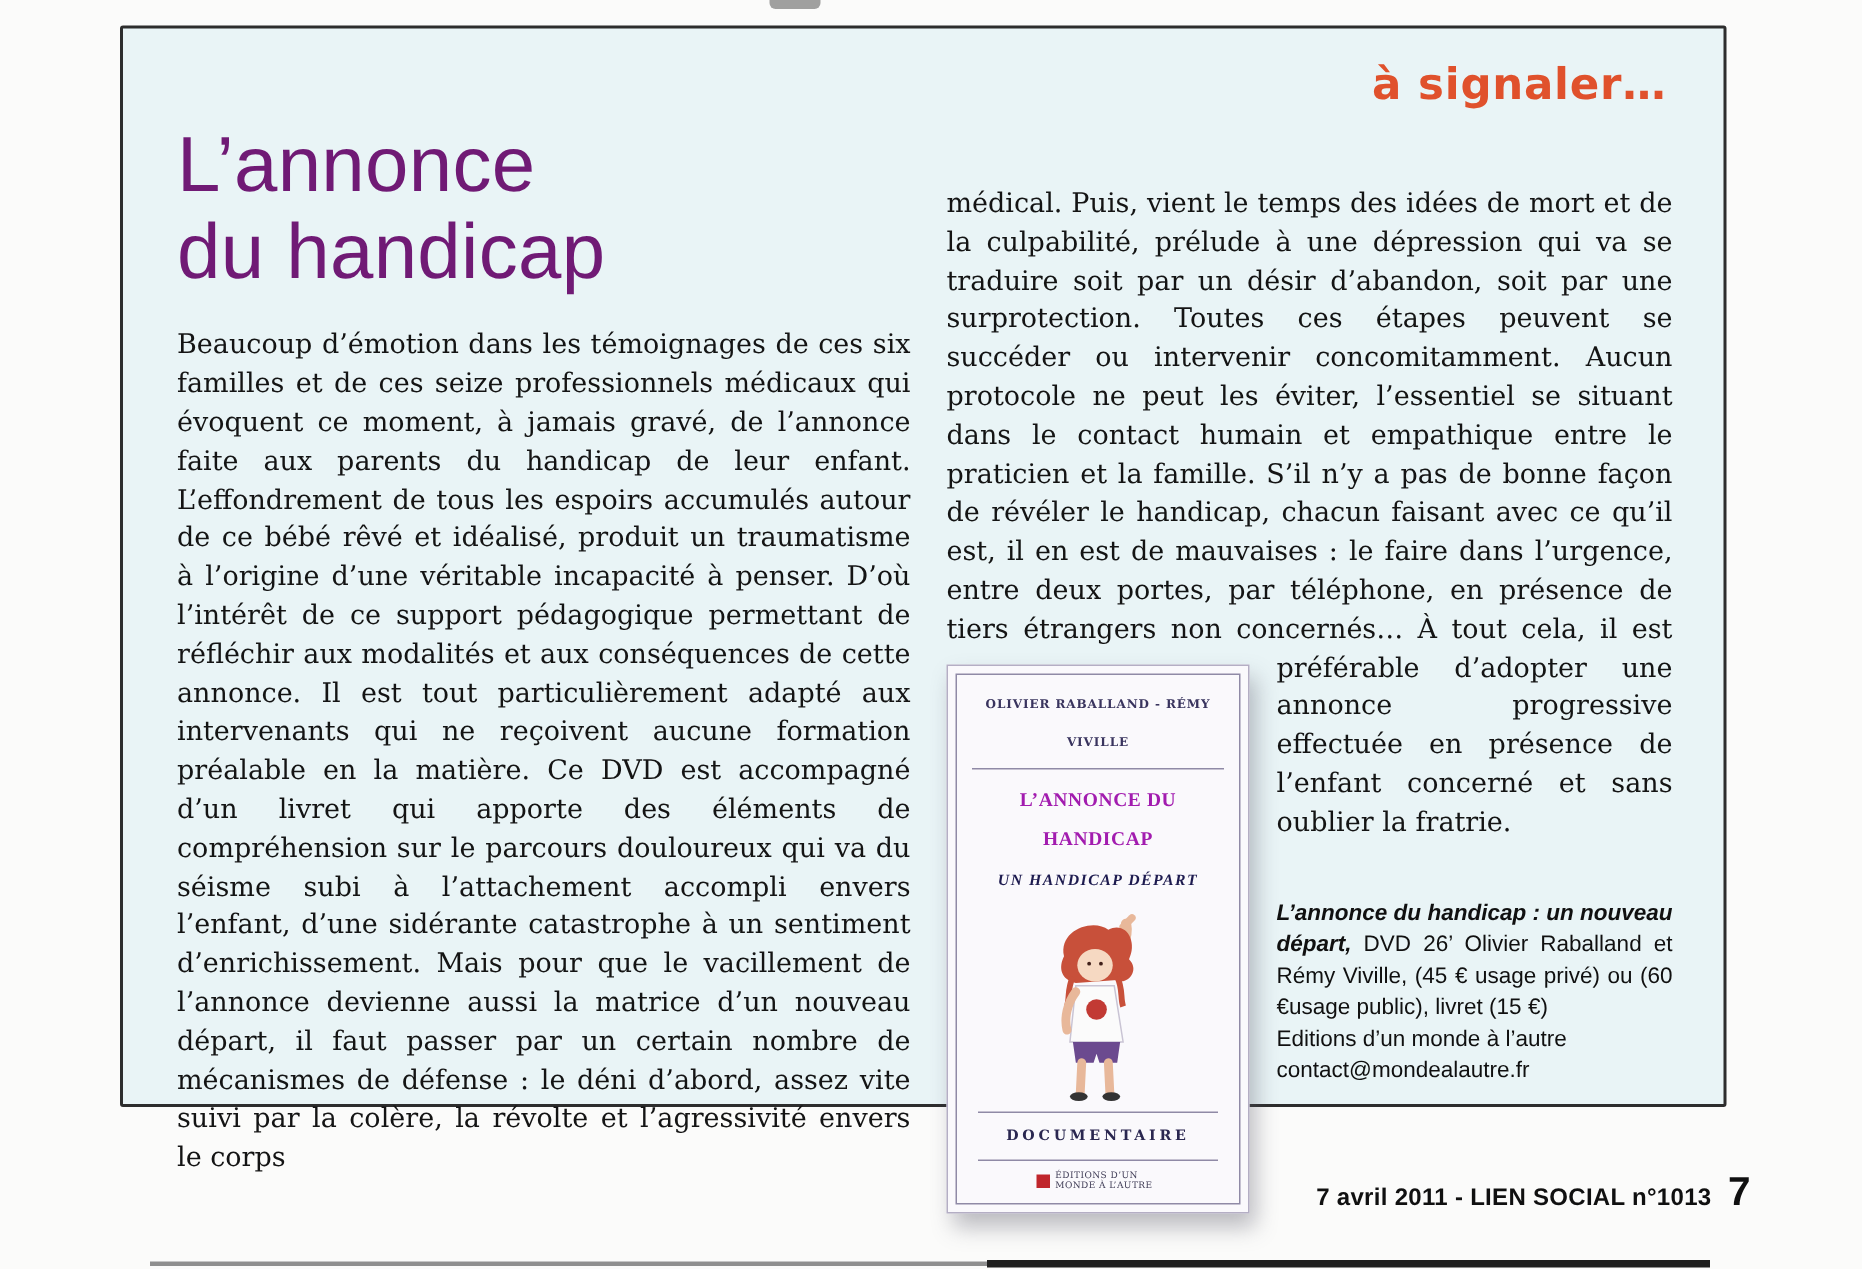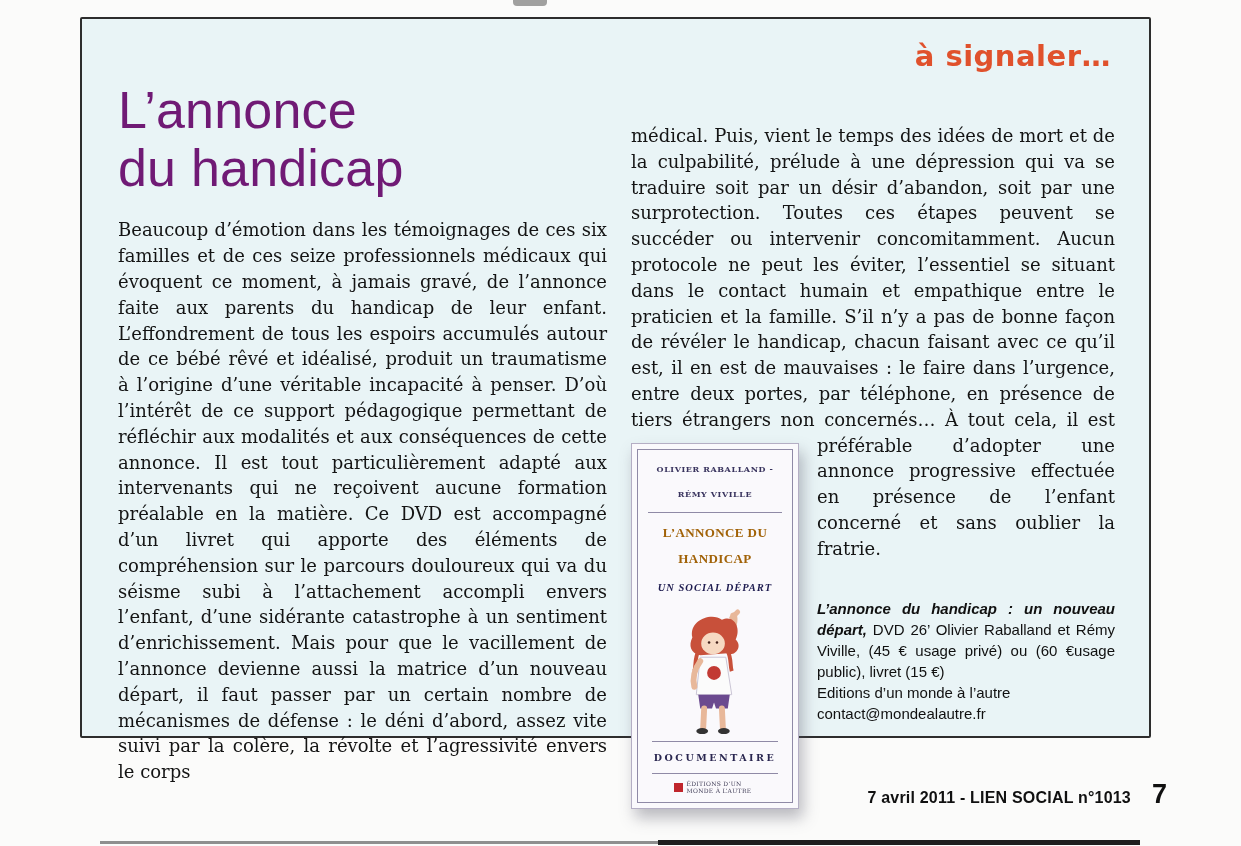--- a/index.html
+++ b/index.html
@@ -61,21 +61,21 @@
   }
   .col-right {
     position: absolute;
     left: 549px;
     top: 104px;
     width: 484px;
   }
   
   .dvd-wrap {
     float: left;
-    width: 168px;
+    width: 202px;
     margin: 10px 18px 8px 0;
   }
   .dvd {
     border: 1px solid #b4aec4;
     background: #faf9fc;
     padding: 5px;
     box-shadow: 4px 9px 14px rgba(90,90,105,.4);
     box-sizing: border-box;
   }
   .dvd-inner {
@@ -91,21 +91,21 @@
     text-transform: uppercase;
     border-bottom: 1px solid #8f8aa6;
     padding-bottom: 4px;
     margin: 0 6px 7px;
   }
   .dvd-title {
     font-family: "Liberation Serif", serif;
     font-weight: bold;
     font-size: 13px;
     letter-spacing: .4px;
-    color: #a16207;
+    color: #a21caf;
   }
   .dvd-subtitle {
     font-family: "Liberation Serif", serif;
     font-weight: bold;
     font-style: italic;
     font-size: 10.5px;
     letter-spacing: 1px;
     color: #1d1b4f;
     margin-top: 3px;
   }
@@ -160,21 +160,21 @@
     font-style: italic;
   }
   .caption .line { display: block; padding-left: 17px; }
   
   .footer {
     position: absolute;
     top: 779px;
     right: 74px;
     display: flex;
     align-items: baseline;
-    gap: 21px;
+    gap: 11px;
     font-family: "Liberation Sans", sans-serif;
     font-weight: bold;
     color: #101010;
   }
   .footer-date { font-size: 16px; letter-spacing: .2px; }
   .page-num { font-size: 27px; }
   
   .scan-edge-left {
     position: absolute;
     left: 100px; bottom: 2px;
@@ -216,21 +216,21 @@
 
     <div class="col-right">
       <div class="body-text">
         <span>médical. Puis, vient le temps des idées de mort et de la culpabilité, prélude à une dépression qui va se traduire soit par un désir d’abandon, soit par une surprotection. Toutes ces étapes peuvent se succéder ou intervenir concomitamment. Aucun protocole ne peut les éviter, l’essentiel se situant dans le contact humain et empathique entre le praticien et la famille. S’il n’y a pas de bonne façon de révéler le handicap, chacun faisant avec ce qu’il est, il en est de mauvaises : le faire dans l’urgence, entre deux portes, par téléphone, en présence de tiers étrangers non concernés… À tout</span>
 
         <div class="dvd-wrap">
           <div class="dvd">
             <div class="dvd-inner">
               <div class="dvd-authors">Olivier Raballand - Rémy Viville</div>
               <div class="dvd-title">L’ANNONCE DU HANDICAP</div>
-              <div class="dvd-subtitle">UN SOCIAL DÉPART</div>
+              <div class="dvd-subtitle">UN HANDICAP DÉPART</div>
               <div class="dvd-art">
                 <svg viewBox="0 0 90 130" width="92" height="128">
                   <path d="M52 38 C60 28 66 18 64 8" stroke="#e8b89a" stroke-width="7" fill="none" stroke-linecap="round"></path>
                   <path d="M62 10 l6 -6" stroke="#e8b89a" stroke-width="5" stroke-linecap="round"></path>
                   <path d="M22 30 C18 12 42 4 52 12 C64 6 72 20 66 32 C74 40 64 50 58 46 L30 48 C20 46 18 38 22 30 Z" fill="#c8503a"></path>
                   <ellipse cx="43" cy="36" rx="12" ry="11" fill="#f6d9c2"></ellipse>
                   <circle cx="39" cy="35" r="1.3" fill="#40201a"></circle>
                   <circle cx="47" cy="35" r="1.3" fill="#40201a"></circle>
                   <path d="M28 44 C24 52 26 58 24 64" stroke="#c8503a" stroke-width="4" fill="none"></path>
                   <path d="M58 44 C62 52 60 58 62 64" stroke="#c8503a" stroke-width="4" fill="none"></path>

